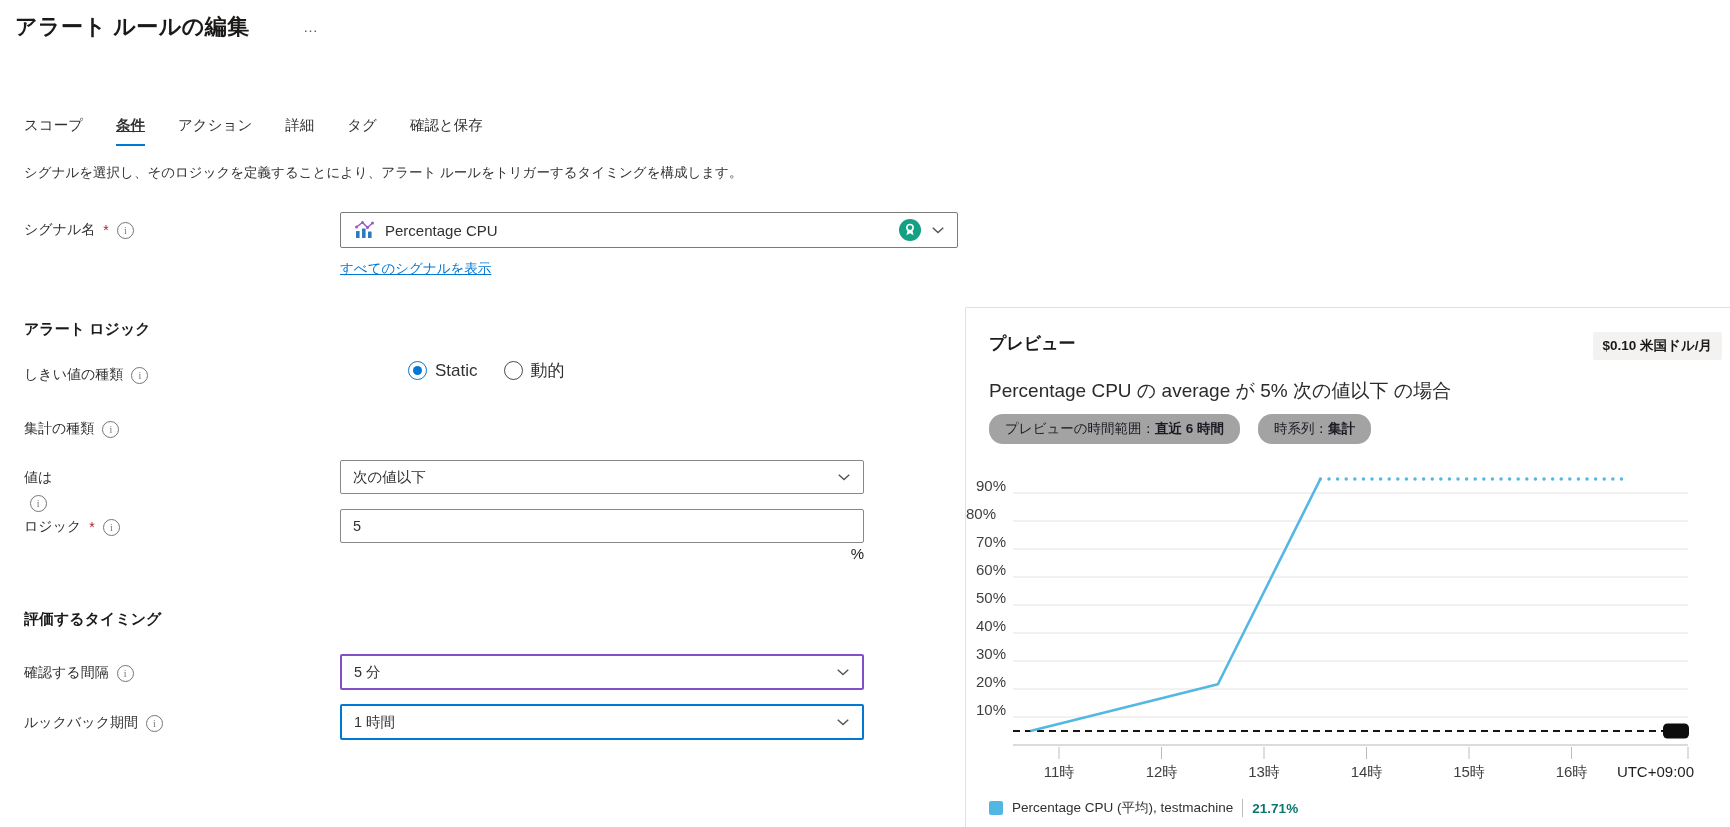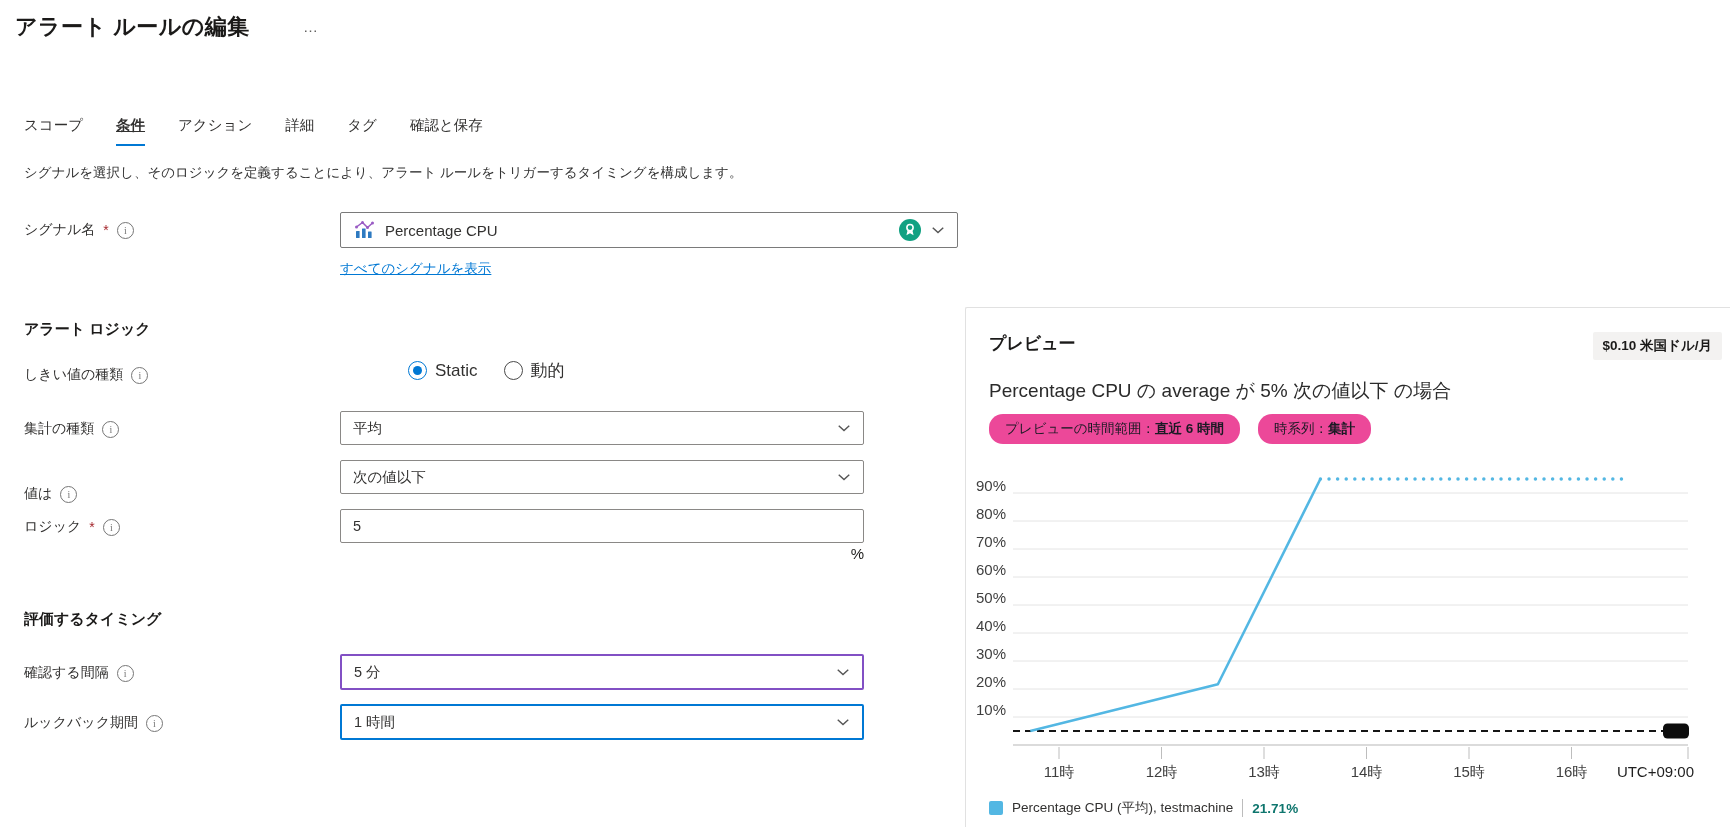--- a/index.html
+++ b/index.html
@@ -50,21 +50,21 @@
 
   
   .panel{left:965px;top:307px;width:766px;height:521px;border-top:1px solid #e1e1e1;
          border-left:1px solid #e1e1e1;border-radius:2px;background:#fff;}
   .panel .abs{position:absolute;}
   .preview-title{left:23px;top:24px;font-size:17px;font-weight:700;color:#1b1a19;}
   .cost-badge{right:10px;top:24px;background:#f3f2f1;padding:5px 10px;font-size:13.5px;font-weight:600;
               border-radius:2px;color:#1b1a19;white-space:nowrap;}
   .condition{left:23px;top:70px;font-size:19px;color:#2b2b2b;}
   .badges{left:23px;top:106px;display:flex;gap:18px;}
-  .pill{background:#ec4899;border-radius:14px;padding:6px 16px;font-size:13.5px;color:#1a1a24;white-space:nowrap;}
+  .pill{background:#a3a3a3;border-radius:14px;padding:6px 16px;font-size:13.5px;color:#1a1a24;white-space:nowrap;}
   .b{font-weight:700;}
   #chart-svg{position:absolute;left:0;top:0;width:766px;height:521px;}
   #chart-labels{position:absolute;left:0;top:0;width:766px;height:521px;pointer-events:none;}
   .axis-label{font-size:15px;color:#3f3f3f;}
   .legend{left:23px;top:491px;display:flex;align-items:center;font-size:13.5px;}
   .swatch{width:14px;height:14px;background:#53b7e3;border-radius:2px;margin-right:9px;flex:0 0 auto;}
   .leg-div{width:1px;height:18px;background:#bcbcbc;margin:0 9px;}
   .leg-val{font-weight:700;color:#0f766e;}
 </style>
 </head>
@@ -134,30 +134,22 @@
     <span class="radio-opt">
       <span class="rb unsel"></span>
       <span>動的</span>
     </span>
   </div>
 
   <div class="abs row-label" style="top:420px;">
     <span>集計の種類</span>
     <span class="info-icon"></span>
   </div>
-  <div class="abs field dd" style="top:411px;">
-    <span>平均</span>
-    <span class="chev">
-      <svg width="14" height="14" viewBox="0 0 16 16">
-          <path d="M2 5.5 L8 11 L14 5.5" fill="none" stroke="#555" stroke-width="1.6"></path>
-        </svg>
-    </span>
-  </div>
-
-  <div class="abs row-label" style="top:485px;">
+
+  <div class="abs row-label" style="top:469px;flex-direction:column;">
     <span>値は</span>
     <span class="info-icon"></span>
   </div>
   <div class="abs field dd" style="top:460px;">
     <span>次の値以下</span>
     <span class="chev">
       <svg width="14" height="14" viewBox="0 0 16 16">
           <path d="M2 5.5 L8 11 L14 5.5" fill="none" stroke="#555" stroke-width="1.6"></path>
         </svg>
     </span>
@@ -233,21 +225,21 @@
         <line x1="503" y1="439" x2="503" y2="451" stroke="#bdbdbd" stroke-width="1"></line>
         <line x1="605.5" y1="439" x2="605.5" y2="451" stroke="#bdbdbd" stroke-width="1"></line>
         <line x1="722" y1="439" x2="722" y2="451" stroke="#bdbdbd" stroke-width="1"></line>
         <line x1="47" y1="423" x2="700" y2="423" stroke="#151515" stroke-width="2" stroke-dasharray="7 5"></line>
         <rect x="697" y="415.5" width="26" height="15" rx="4.5" fill="#0d0d0d"></rect>
         <polyline fill="none" stroke="#53b7e3" stroke-width="2.6" stroke-linejoin="round" points="64.30000000000007,423 251.87500000000009,376.212 354.37500000000006,171"></polyline>
         <line x1="354.37500000000006" y1="171" x2="661.8750000000001" y2="171" stroke="#53b7e3" stroke-width="3.4" stroke-linecap="round" stroke-dasharray="0.1 8.5"></line>
       </svg>
     <div id="chart-labels">
         <div class="axis-label" style="position: absolute; left: 0px; top: 169px; width: 40px; text-align: right;">90%</div>
-        <div class="axis-label" style="position: absolute; left: 0px; top: 197px; width: 40px; text-align: right;">80%</div>
+        <div class="axis-label" style="position: absolute; left: 0px; top: 197px; width: 40px; ">80%</div>
         <div class="axis-label" style="position: absolute; left: 0px; top: 225px; width: 40px; text-align: right;">70%</div>
         <div class="axis-label" style="position: absolute; left: 0px; top: 253px; width: 40px; text-align: right;">60%</div>
         <div class="axis-label" style="position: absolute; left: 0px; top: 281px; width: 40px; text-align: right;">50%</div>
         <div class="axis-label" style="position: absolute; left: 0px; top: 309px; width: 40px; text-align: right;">40%</div>
         <div class="axis-label" style="position: absolute; left: 0px; top: 337px; width: 40px; text-align: right;">30%</div>
         <div class="axis-label" style="position: absolute; left: 0px; top: 365px; width: 40px; text-align: right;">20%</div>
         <div class="axis-label" style="position: absolute; left: 0px; top: 393px; width: 40px; text-align: right;">10%</div>
         <div class="axis-label" style="position: absolute; left: 63px; top: 455px; width: 60px; text-align: center;">11時</div>
         <div class="axis-label" style="position: absolute; left: 165.5px; top: 455px; width: 60px; text-align: center;">12時</div>
         <div class="axis-label" style="position: absolute; left: 268px; top: 455px; width: 60px; text-align: center;">13時</div>

